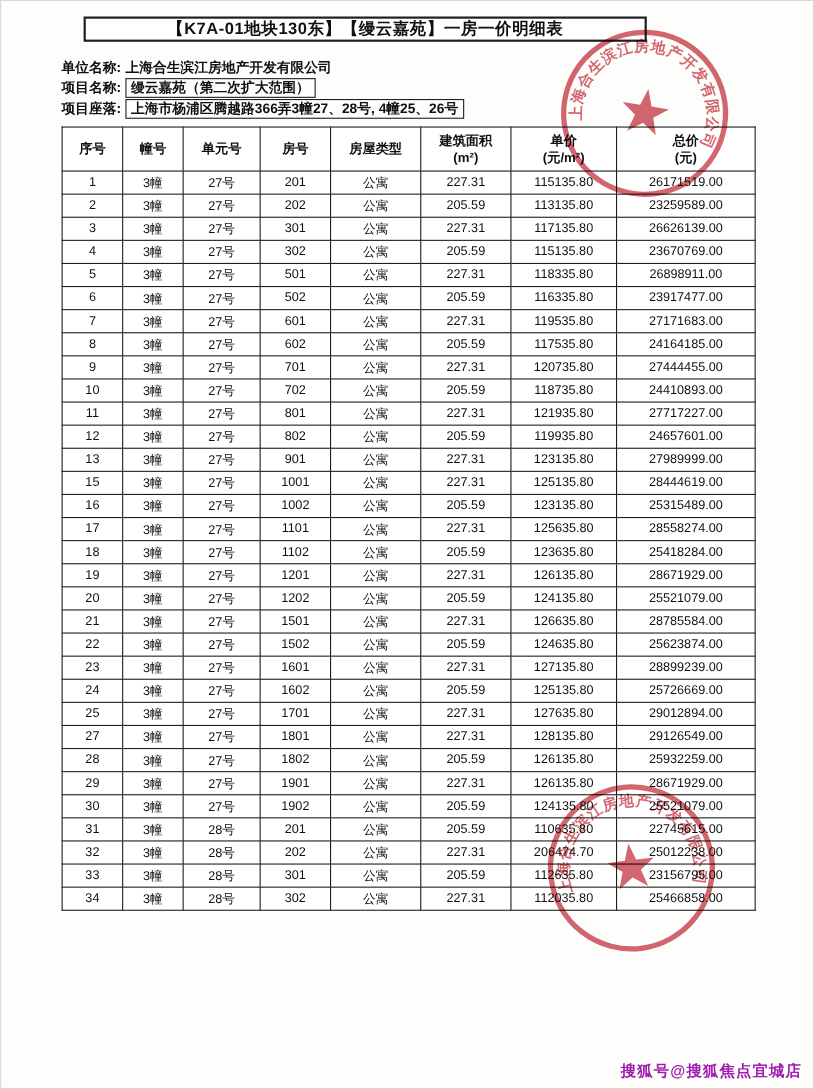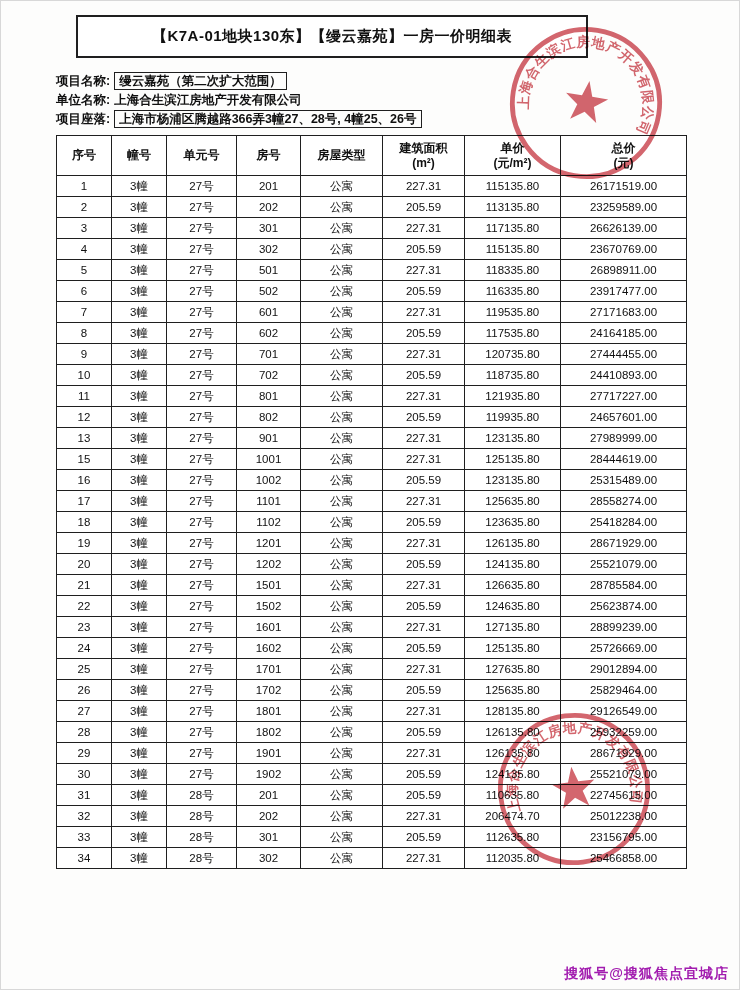--- a/index.html
+++ b/index.html
@@ -10,21 +10,21 @@
     position:relative; width:740px; height:990px; margin:0 auto;
     background:#fdfdfc; border:1px solid #d8d8d8; overflow:hidden;
   }
 
   .doc { position:absolute; left:55px; top:14px; width:630px; }
 
   .title-box {
     width:512px; margin-left:20px;
     border:2px solid #1f1f1f;
     text-align:center; font-weight:bold; font-size:15px; color:#101010;
-    padding:10px 2px; letter-spacing:0.5px; background:#fff;
+    padding:0 2px; letter-spacing:0.5px; background:#fff;
   }
 
   .info { margin-top:14px; }
   .info-line { font-size:12.5px; font-weight:bold; color:#101010; line-height:19px; white-space:nowrap; }
   .info-label { margin-right:4px; }
   .info-value.boxed { border:1.5px solid #1f1f1f; padding:0 4px; display:inline-block; line-height:16px; }
 
   table.price-table {
     border-collapse:collapse; width:630px; margin-top:6px;
     table-layout:fixed; background:#fff;
@@ -50,22 +50,22 @@
 </head>
 <body>
 
 <div class="screen">
 
   <div class="doc">
 
     <div class="title-box">【K7A-01地块130东】【缦云嘉苑】一房一价明细表</div>
 
     <div class="info" id="info-lines">
+        <div class="info-line"><span class="info-label">单位名称:</span><span class="info-value">上海合生滨江房地产开发有限公司</span></div>
         <div class="info-line"><span class="info-label">项目名称:</span><span class="info-value boxed">缦云嘉苑（第二次扩大范围）</span></div>
-        <div class="info-line"><span class="info-label">单位名称:</span><span class="info-value">上海合生滨江房地产开发有限公司</span></div>
         <div class="info-line"><span class="info-label">项目座落:</span><span class="info-value boxed">上海市杨浦区腾越路366弄3幢27、28号, 4幢25、26号</span></div>
       </div>
 
     <table class="price-table">
       <colgroup>
         <col style="width:55px">
           <col style="width:55px">
           <col style="width:70px">
           <col style="width:64px">
         <col style="width:82px">
@@ -320,30 +320,20 @@
             <td>25</td>
             <td>3幢</td>
             <td>27号</td>
             <td>1701</td>
             <td>公寓</td>
             <td>227.31</td>
             <td>127635.80</td>
             <td>29012894.00</td>
           </tr>
           <tr>
-            <td>26</td>
-            <td>3幢</td>
-            <td>27号</td>
-            <td>1702</td>
-            <td>公寓</td>
-            <td>205.59</td>
-            <td>125635.80</td>
-            <td>25829464.00</td>
-          </tr>
-          <tr>
             <td>27</td>
             <td>3幢</td>
             <td>27号</td>
             <td>1801</td>
             <td>公寓</td>
             <td>227.31</td>
             <td>128135.80</td>
             <td>29126549.00</td>
           </tr>
           <tr>

